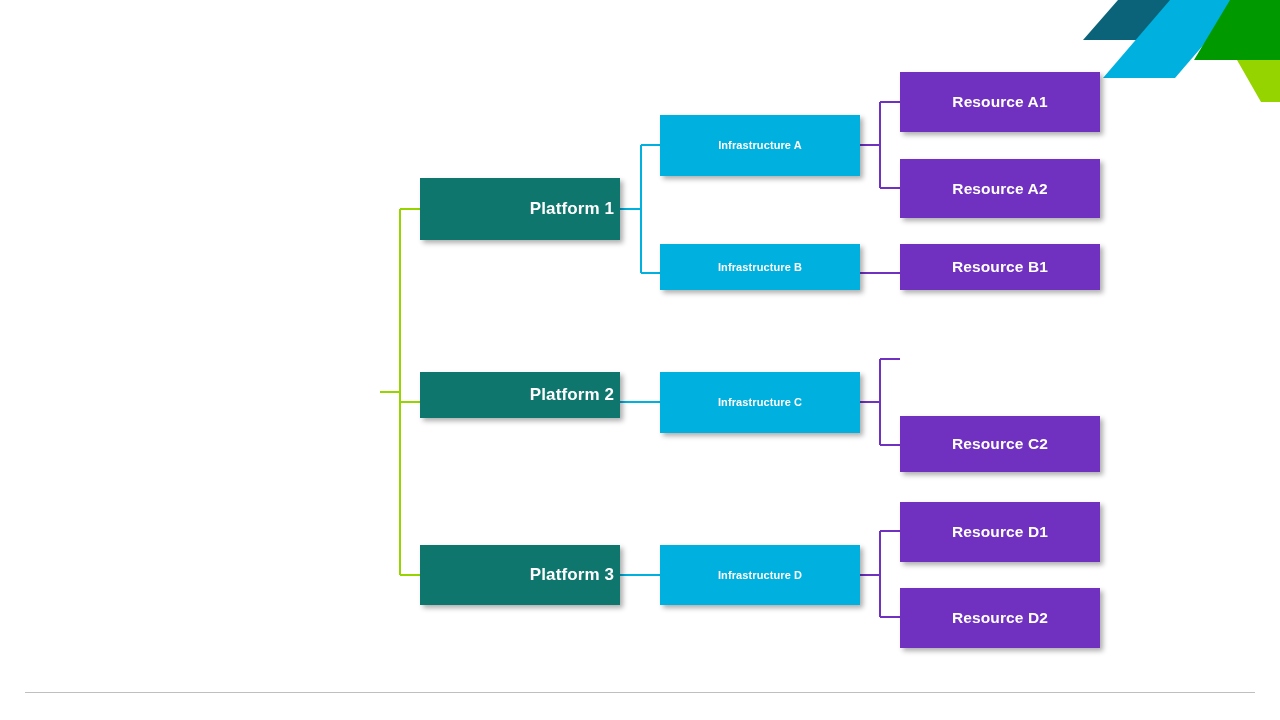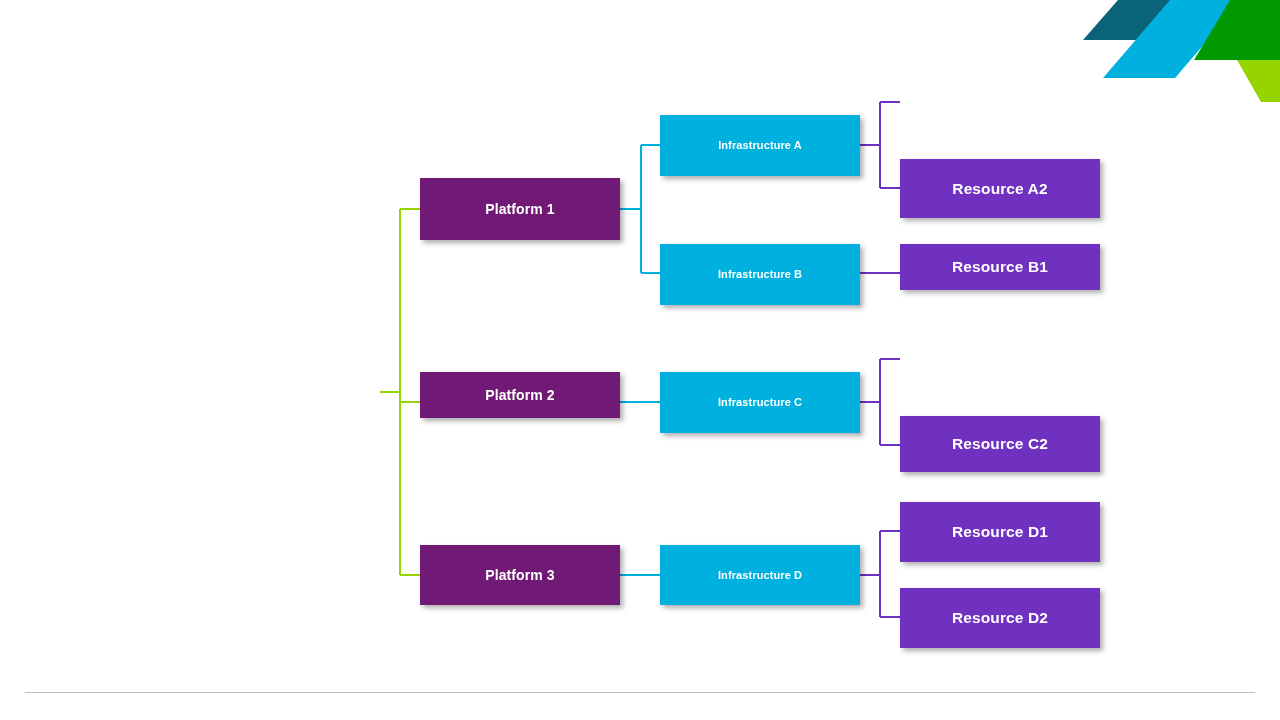--- a/index.html
+++ b/index.html
@@ -68,22 +68,23 @@
     width: 100%;
     padding: 0 6px;
     box-sizing: border-box;
     line-height: 1.15;
   }
   .node-institution {
     background: #0A6378;
     font-size: 15.5px;
   }
   .node-platform {
-    background: #701a75;
-    font-size: 14px;
+    background: #0f766e;
+    font-size: 17px;
+    text-align: right;
   }
   .node-infrastructure {
     background: #00B0DF;
     font-size: 11px;
   }
   .node-resource {
     background: #7030C0;
     font-size: 15.5px;
   }
 </style>
@@ -159,30 +160,33 @@
   <div class="node node-platform" style="left:420px; top:372px; width:200px; height:46px;">
     <span class="node-label">Platform 2</span>
   </div>
   <div class="node node-platform" style="left:420px; top:545px; width:200px; height:60px;">
     <span class="node-label">Platform 3</span>
   </div>
 
   <div class="node node-infrastructure" style="left:660px; top:115px; width:200px; height:61px;">
     <span class="node-label">Infrastructure A</span>
   </div>
-  <div class="node node-infrastructure" style="left:660px; top:244px; width:200px; height:61px;">
+  <div class="node node-infrastructure" style="left:660px; top:244px; width:200px; height:46px;">
     <span class="node-label">Infrastructure B</span>
   </div>
   <div class="node node-infrastructure" style="left:660px; top:372px; width:200px; height:61px;">
     <span class="node-label">Infrastructure C</span>
   </div>
   <div class="node node-infrastructure" style="left:660px; top:545px; width:200px; height:60px;">
     <span class="node-label">Infrastructure D</span>
   </div>
 
+  <div class="node node-resource" style="left:900px; top:72px; width:200px; height:60px;">
+    <span class="node-label">Resource A1</span>
+  </div>
   <div class="node node-resource" style="left:900px; top:159px; width:200px; height:59px;">
     <span class="node-label">Resource A2</span>
   </div>
   <div class="node node-resource" style="left:900px; top:244px; width:200px; height:46px;">
     <span class="node-label">Resource B1</span>
   </div>
   <div class="node node-resource" style="left:900px; top:416px; width:200px; height:56px;">
     <span class="node-label">Resource C2</span>
   </div>
   <div class="node node-resource" style="left:900px; top:502px; width:200px; height:60px;">

